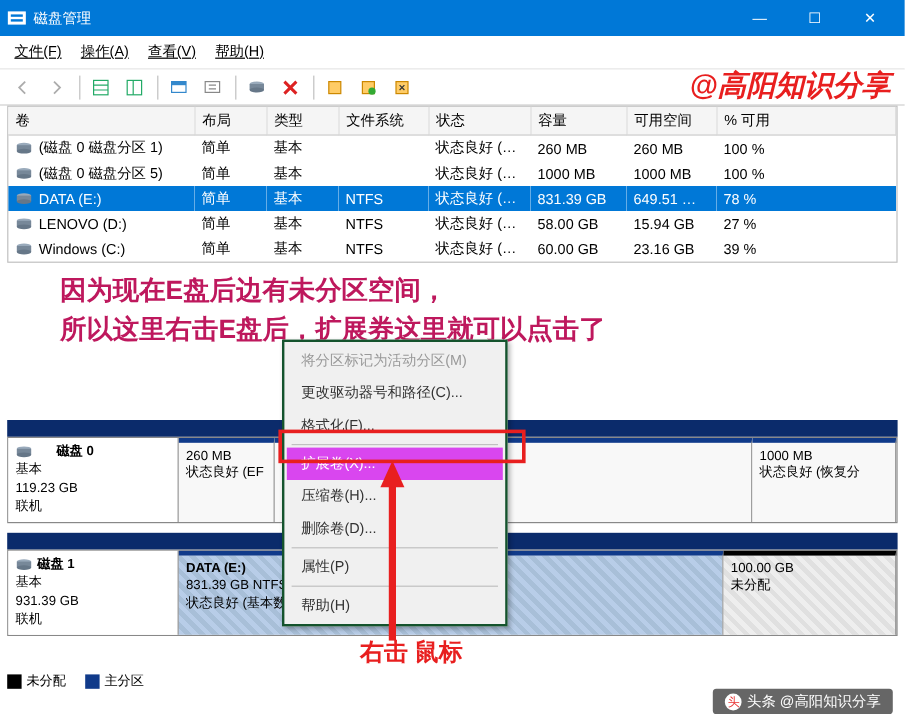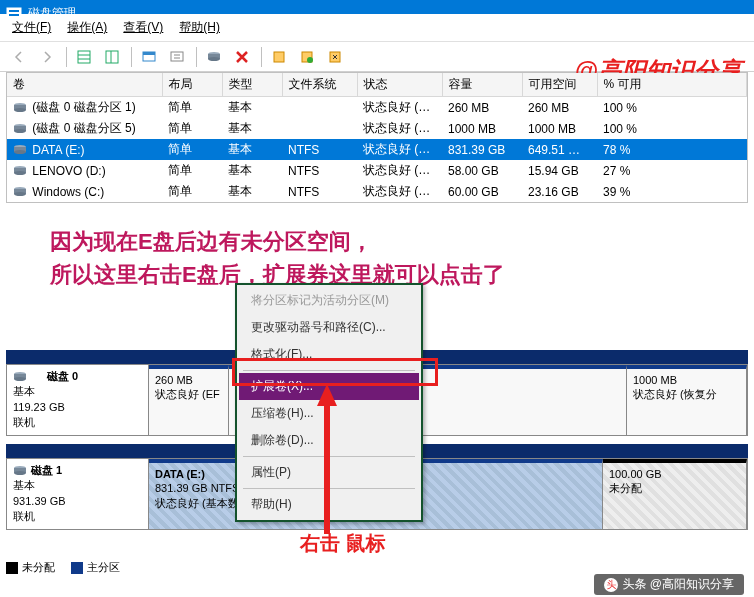--- a/index.html
+++ b/index.html
@@ -1,19 +1,19 @@
 <!DOCTYPE html>
 <html><head>
 <meta charset="utf-8">
 <style>
 * { margin: 0; padding: 0; box-sizing: border-box; font-family: "Microsoft YaHei", "SimSun", sans-serif; }
 body { width: 754px; height: 597px; background: #fff; overflow: hidden; position: relative; font-size: 12px; }
 
 
-.titlebar { background: #0078d7; color: #fff; height: 14px; display: flex; padding: 5px 6px; }
+.titlebar { background: #0078d7; color: #fff; height: 30px; display: flex; align-items: center; padding: 5px 6px; }
 .titlebar .ticon { width: 16px; height: 16px; margin-right: 6px; display: inline-flex; align-items: center; justify-content: center; }
 .titlebar .title { flex: 1; font-size: 12px; }
 .wctrls { display: flex; }
 .wbtn { width: 46px; height: 30px; display: flex; align-items: center; justify-content: center; cursor: pointer; }
 
 
 .menubar { display: flex; padding: 2px 4px; background: #fff; border-bottom: 1px solid #e0e0e0; }
 .menubar span { padding: 3px 8px; cursor: pointer; text-decoration: underline; }
 
 
@@ -33,21 +33,21 @@
 tr.sel td { background: #0078d7; color: #fff; }
 .vicon { display: inline-block; width: 14px; height: 12px; margin-right: 2px; vertical-align: middle; }
 
 
 .anno-mid { position: absolute; left: 50px; top: 225px; color: #be185d; font-size: 22px; font-weight: bold; line-height: 1.5; }
 
 
 .ctx { position: absolute; left: 235px; top: 283px; background: #f0f0f0; border: 2px solid #14532d; box-shadow: 2px 2px 4px rgba(0,0,0,.3); width: 188px; padding: 2px; }
 .ctx .ci { padding: 5px 12px; cursor: pointer; color: #333; }
 .ctx .ci.dis { color: #999; }
-.ctx .ci.hl { background: #701a75; color: #fff; }
+.ctx .ci.hl { background: #d946ef; color: #fff; }
 .ctx hr { border: none; border-top: 1px solid #c0c0c0; margin: 2px 4px; }
 .ctx-frame { position: absolute; border: 3px solid #e81f1f; left: 232px; top: 358px; width: 206px; height: 28px; z-index: 5; }
 
 
 .disk-area { position: absolute; left: 6px; top: 350px; right: 6px; }
 .dbar { background: #0b2b6b; height: 14px; margin-bottom: 0; }
 .drow { display: flex; height: 72px; margin-bottom: 8px; border: 1px solid #888; }
 .dinfo { width: 142px; background: #fff; padding: 4px 6px; border-right: 1px solid #888; font-size: 11px; line-height: 1.4; }
 .dinfo .dn { font-weight: bold; }
 .part { flex: 0 0 auto; background: #f8f8f8; border-right: 1px solid #888; padding: 4px 6px; font-size: 11px; line-height: 1.3; overflow: hidden; position: relative; }

